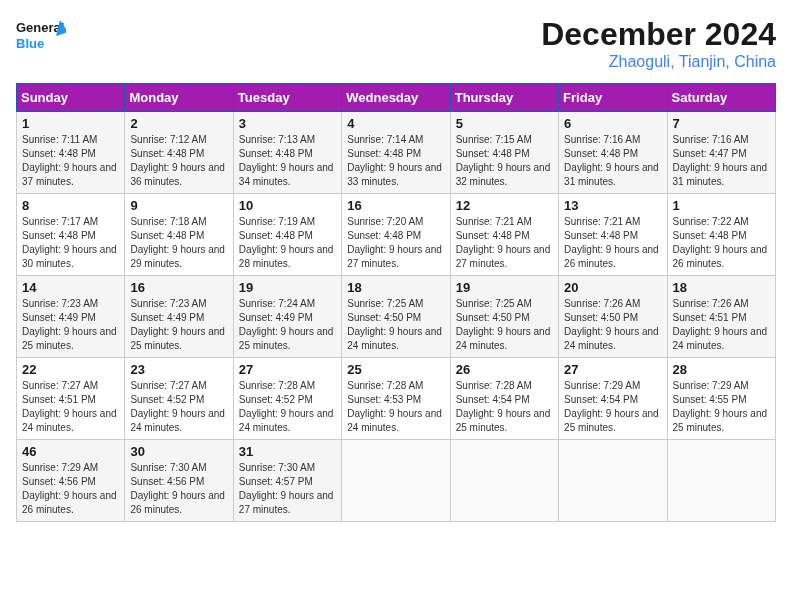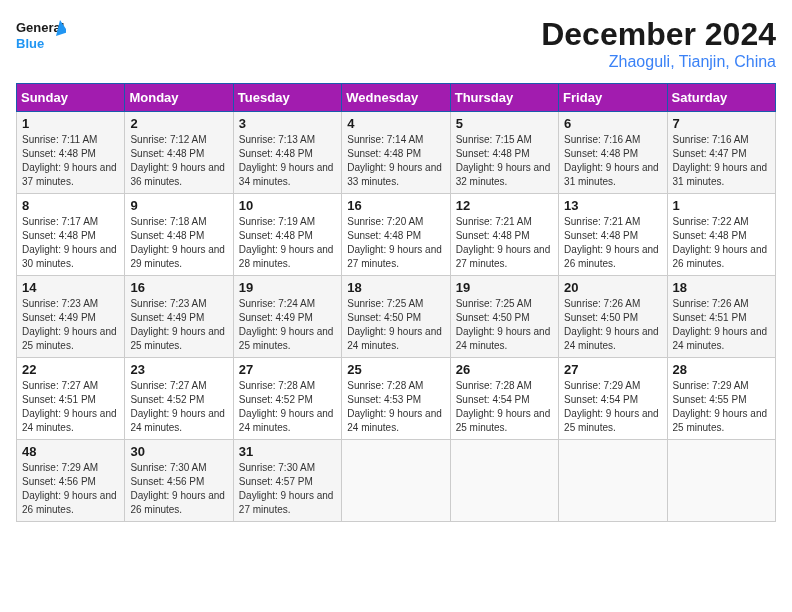--- a/index.html
+++ b/index.html
@@ -224,21 +224,21 @@
           <span class="day-num">27</span>
 <div class="day-info">Sunrise: 7:29 AM<br>Sunset: 4:54 PM<br>Daylight: 9 hours and 25 minutes.</div>
         </td>
         <td>
           <span class="day-num">28</span>
 <div class="day-info">Sunrise: 7:29 AM<br>Sunset: 4:55 PM<br>Daylight: 9 hours and 25 minutes.</div>
         </td>
       </tr>
       <tr>
         <td>
-          <span class="day-num">48</span>
+          <span class="day-num">46</span>
 <div class="day-info">Sunrise: 7:29 AM<br>Sunset: 4:56 PM<br>Daylight: 9 hours and 26 minutes.</div>
         </td>
         <td>
           <span class="day-num">30</span>
 <div class="day-info">Sunrise: 7:30 AM<br>Sunset: 4:56 PM<br>Daylight: 9 hours and 26 minutes.</div>
         </td>
         <td>
           <span class="day-num">31</span>
 <div class="day-info">Sunrise: 7:30 AM<br>Sunset: 4:57 PM<br>Daylight: 9 hours and 27 minutes.</div>
         </td>

